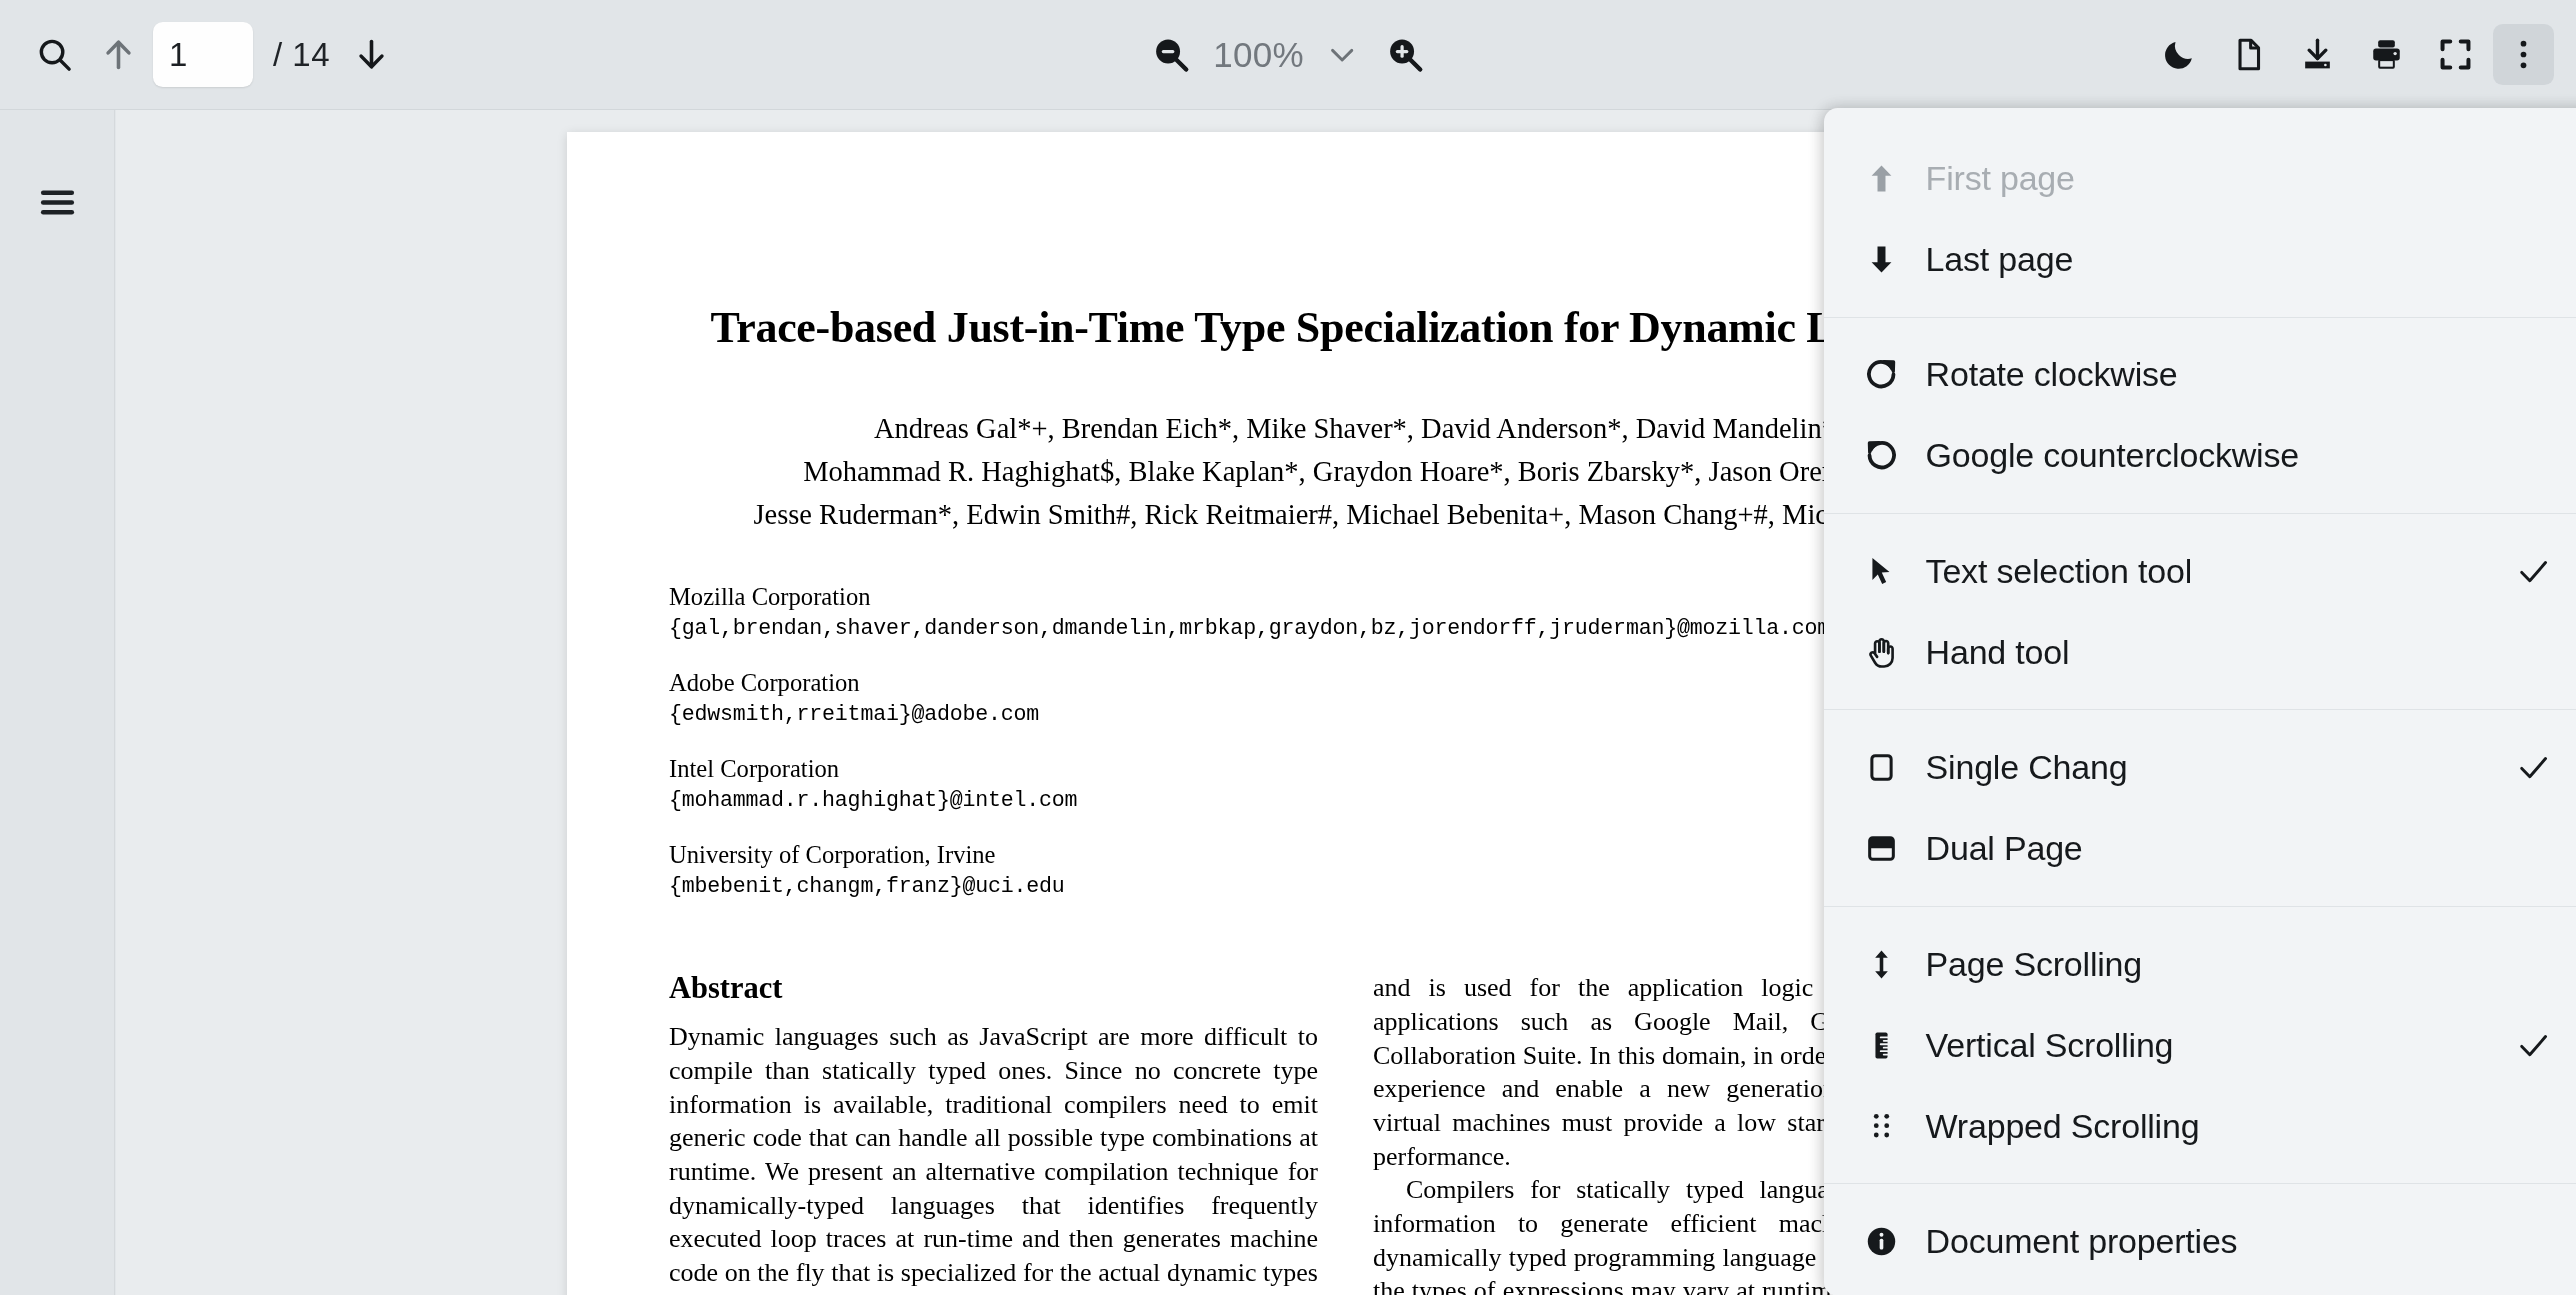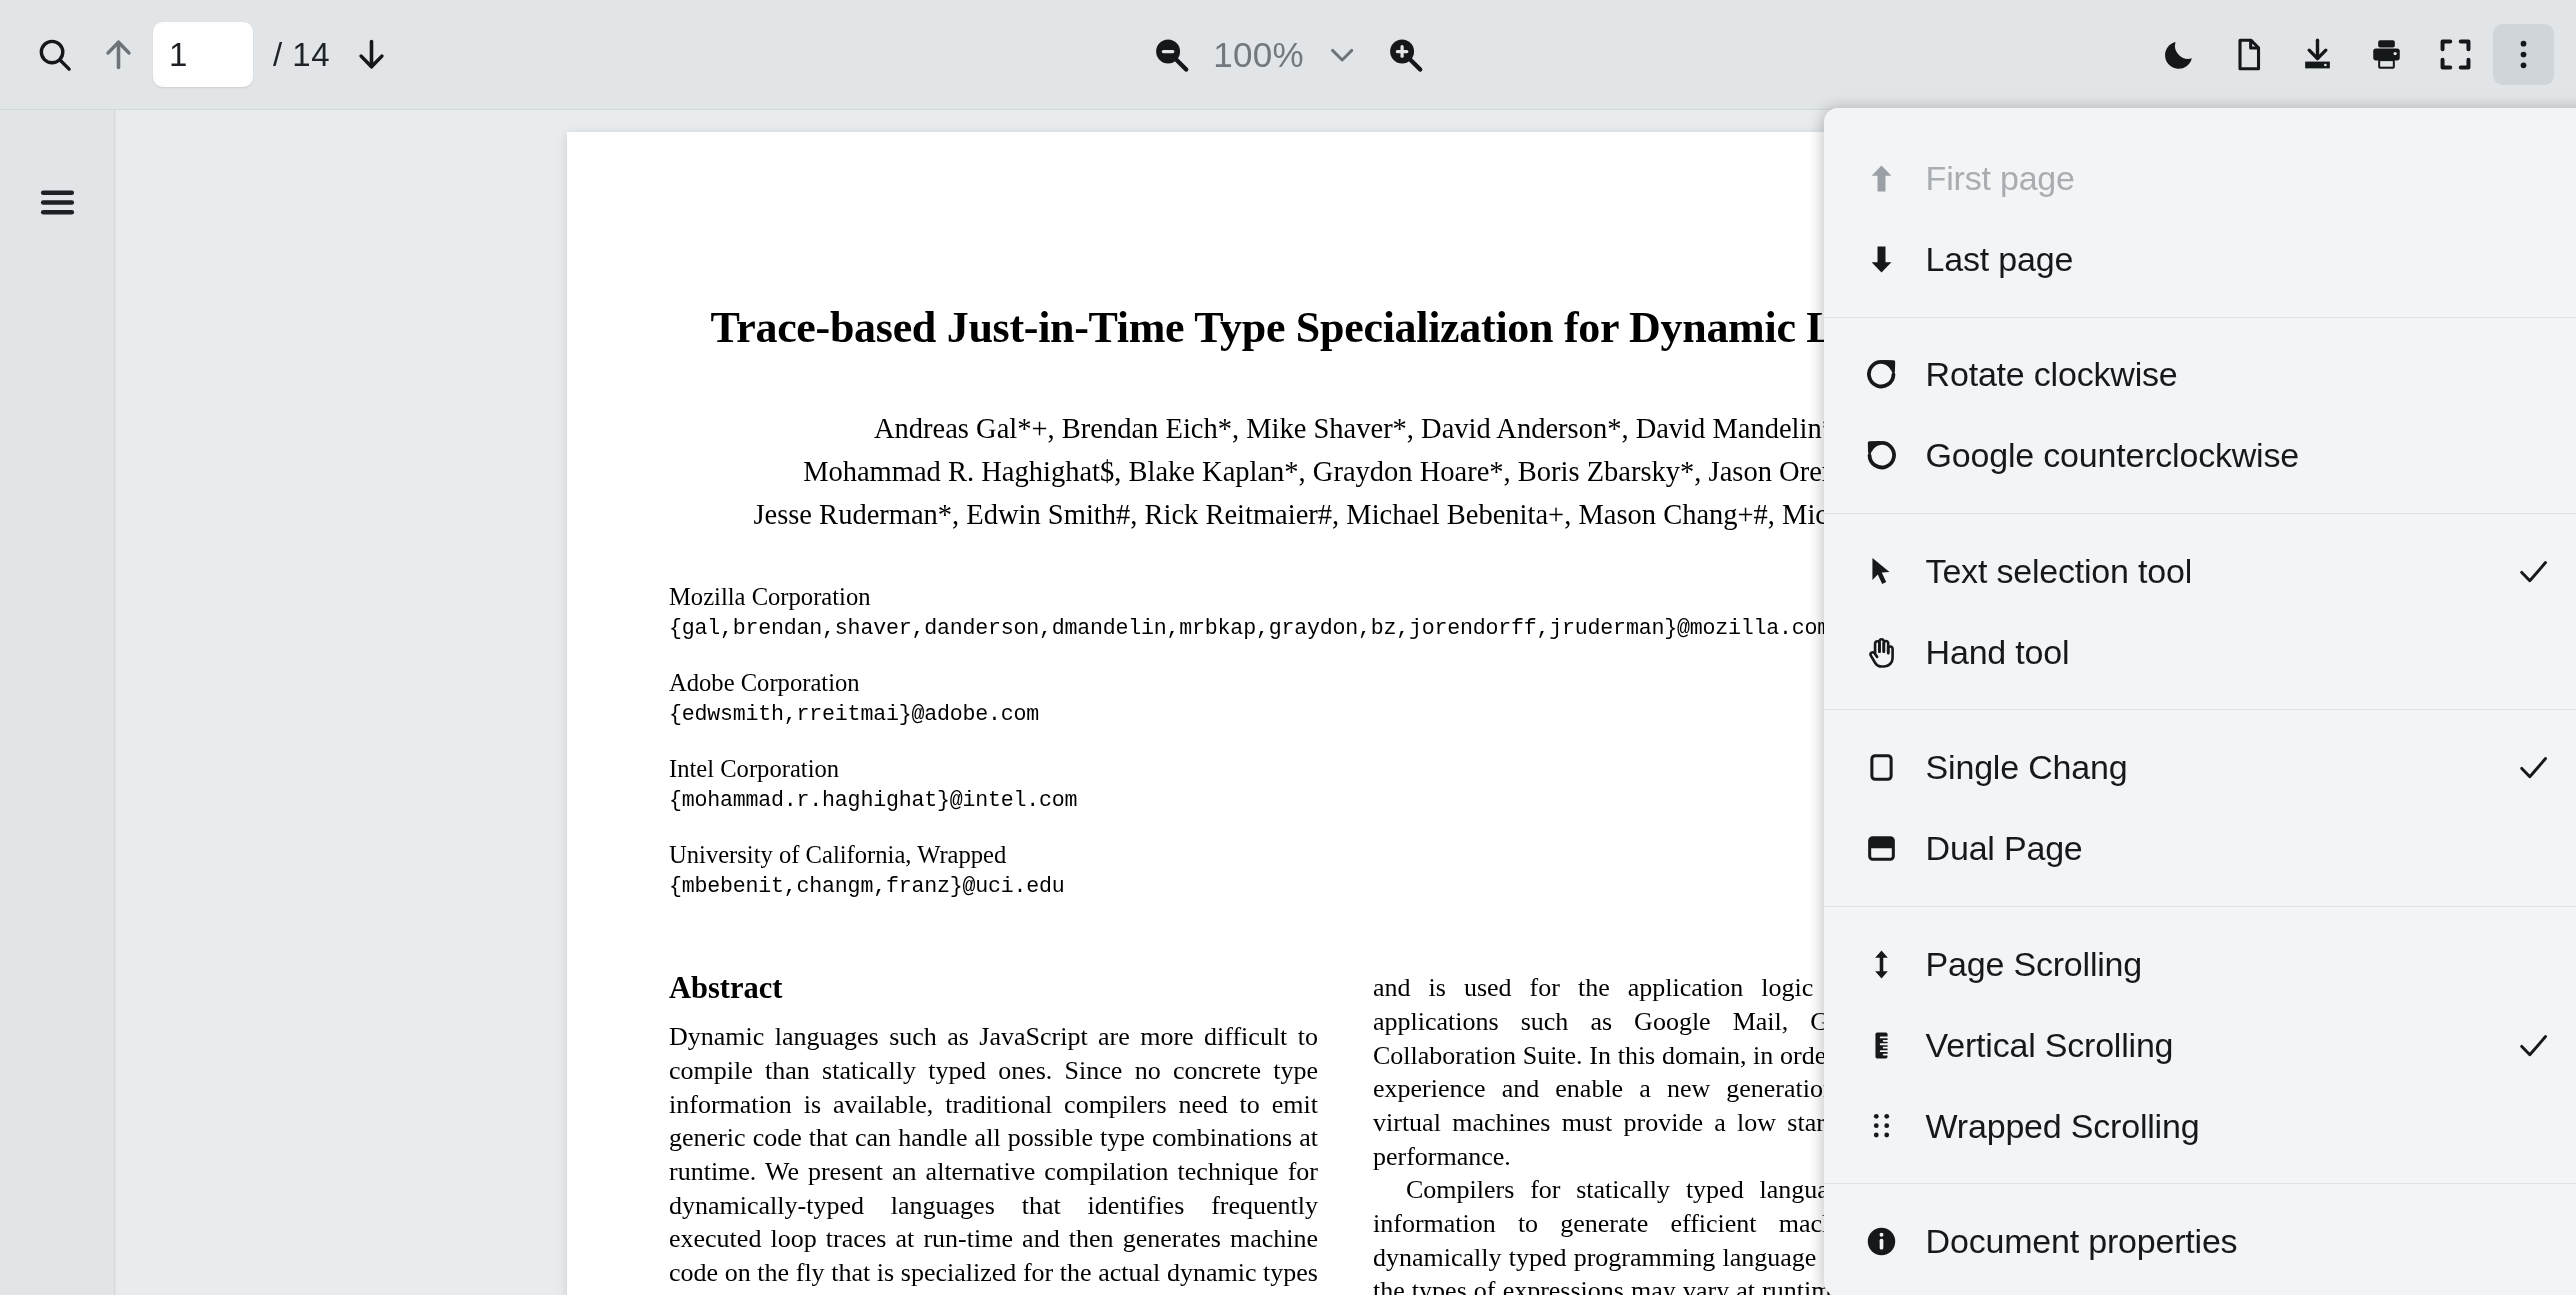--- a/index.html
+++ b/index.html
@@ -279,21 +279,21 @@
         </div>
         <div class="affil-group">
           <div class="affil-name">Adobe Corporation</div>
           <div class="affil-mail">{edwsmith,rreitmai}@adobe.com</div>
         </div>
         <div class="affil-group">
           <div class="affil-name">Intel Corporation</div>
           <div class="affil-mail">{mohammad.r.haghighat}@intel.com</div>
         </div>
         <div class="affil-group">
-          <div class="affil-name">University of California, Wrapped</div>
+          <div class="affil-name">University of Corporation, Irvine</div>
           <div class="affil-mail">{mbebenit,changm,franz}@uci.edu</div>
         </div>
       </div>
 
       <div class="columns">
         <div class="col">
           <h2>Abstract</h2>
           <p>Dynamic languages such as JavaScript are more difficult to compile than statically typed ones. Since no concrete type information is available, traditional compilers need to emit generic code that can handle all possible type combinations at runtime. We present an alternative compilation technique for dynamically-typed languages that identifies frequently executed loop traces at run-time and then generates machine code on the fly that is specialized for the actual dynamic types occurring on each path through the loop. Our method provides cheap inter-procedural type specialization, and an elegant and efficient way of incrementally compiling lazily discovered alternative paths through nested loops. We have implemented a dynamic compiler for JavaScript based on our technique and we</p>
         </div>
         <div class="col">

